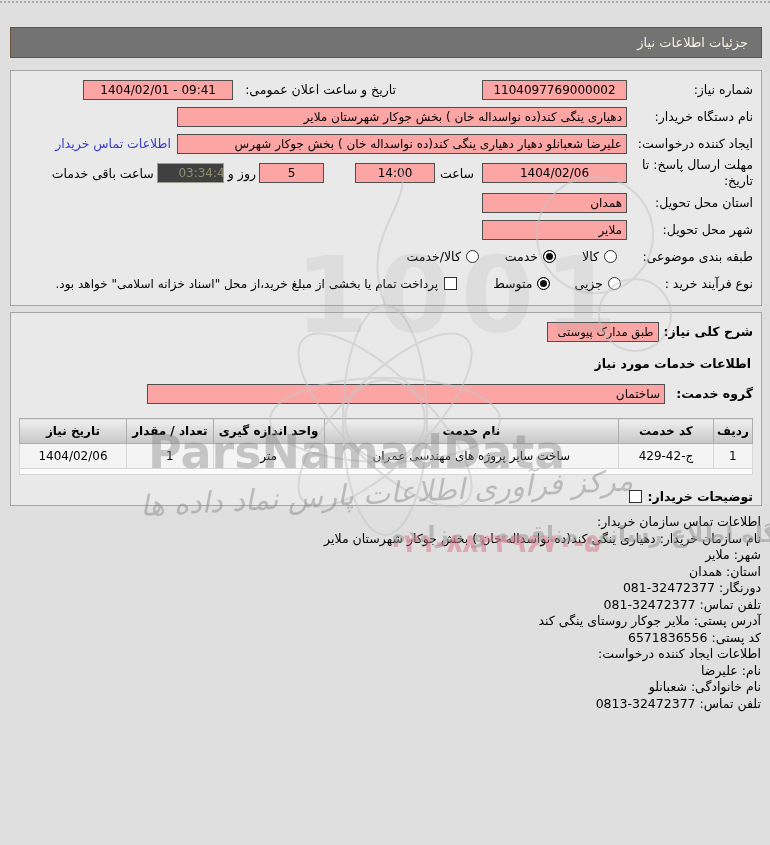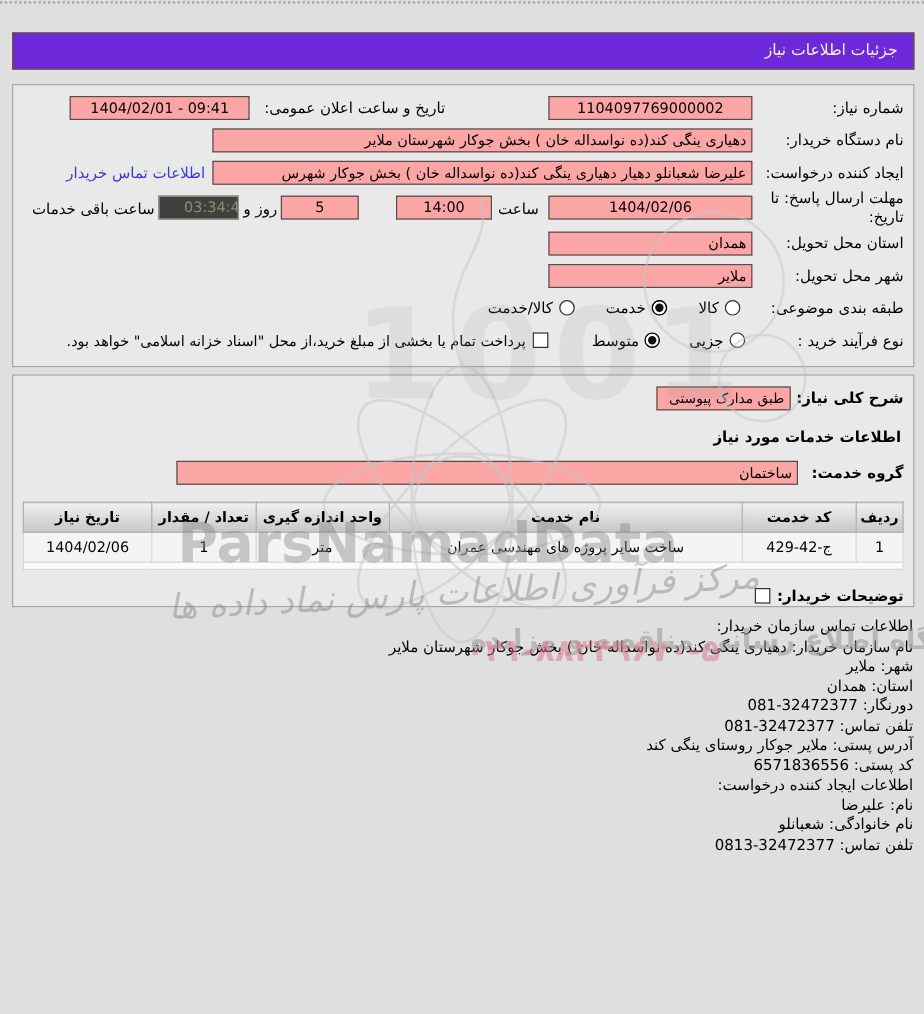--- a/index.html
+++ b/index.html
@@ -8,21 +8,21 @@
     width:770px; height:845px; position:relative; overflow:hidden;
     background:#dfdfdf; color:#000;
     font-family:"DejaVu Sans", sans-serif; font-size:12.5px;
     direction:rtl;
   }
   .top-dots { position:absolute; top:1px; left:0; width:770px; height:0;
     border-top:2px dotted #a9a9a9; }
 
   .title-bar {
     position:absolute; top:27px; left:10px; width:752px; height:31px;
-    background:#6d28d9; border:1px solid #6b5433;
+    background:#737373; border:1px solid #6b5433;
     color:#f7f1e2; font-size:13px;
     display:flex; align-items:center; padding:0 13px;
   }
 
   .panel {
     position:absolute; left:10px; width:752px;
     background:#e9e9e9; border:1px solid #a6a6a6; padding:5px 8px;
   }
   .panel1 { top:70px;  height:236px; }
   .panel2 { top:312px; height:194px; }
@@ -31,21 +31,21 @@
   .lbl  { width:126px; flex:none; line-height:1.25; }
   .blbl { font-weight:bold; flex:none; }
 
   .inp {
     background:#fca5a5; border:1px solid #4f4f4f; height:20px;
     display:flex; align-items:center; justify-content:center;
     font-size:12px; overflow:hidden; white-space:nowrap; flex:none;
   }
   .inp.rtl { justify-content:flex-start; padding:0 4px; direction:rtl; }
   .inp.ltr { direction:ltr; }
-  .w145{width:170px}.w150{width:150px}.w450{width:450px}.w80{width:80px}
+  .w145{width:145px}.w150{width:150px}.w450{width:450px}.w80{width:80px}
   .w65{width:65px}.w67{width:67px}.w112{width:112px}.w518{width:518px}
   .timer { background:#404040; border:1px solid #9d9d8f; color:#8f8f70;padding-left:30px; }
 
   .link { color:#3a3acd; margin-right:6px; cursor:pointer; white-space:nowrap; }
 
   .radio { width:13px; height:13px; border:1px solid #2f2f2f; border-radius:50%;
     background:#fff; display:inline-block; flex:none; margin-left:5px; }
   .radio.checked { background:#101010; box-shadow:inset 0 0 0 2px #fff; border-color:#000; }
   .cb { width:13px; height:13px; border:1px solid #2f2f2f; background:#fff;
     display:inline-block; flex:none; }

